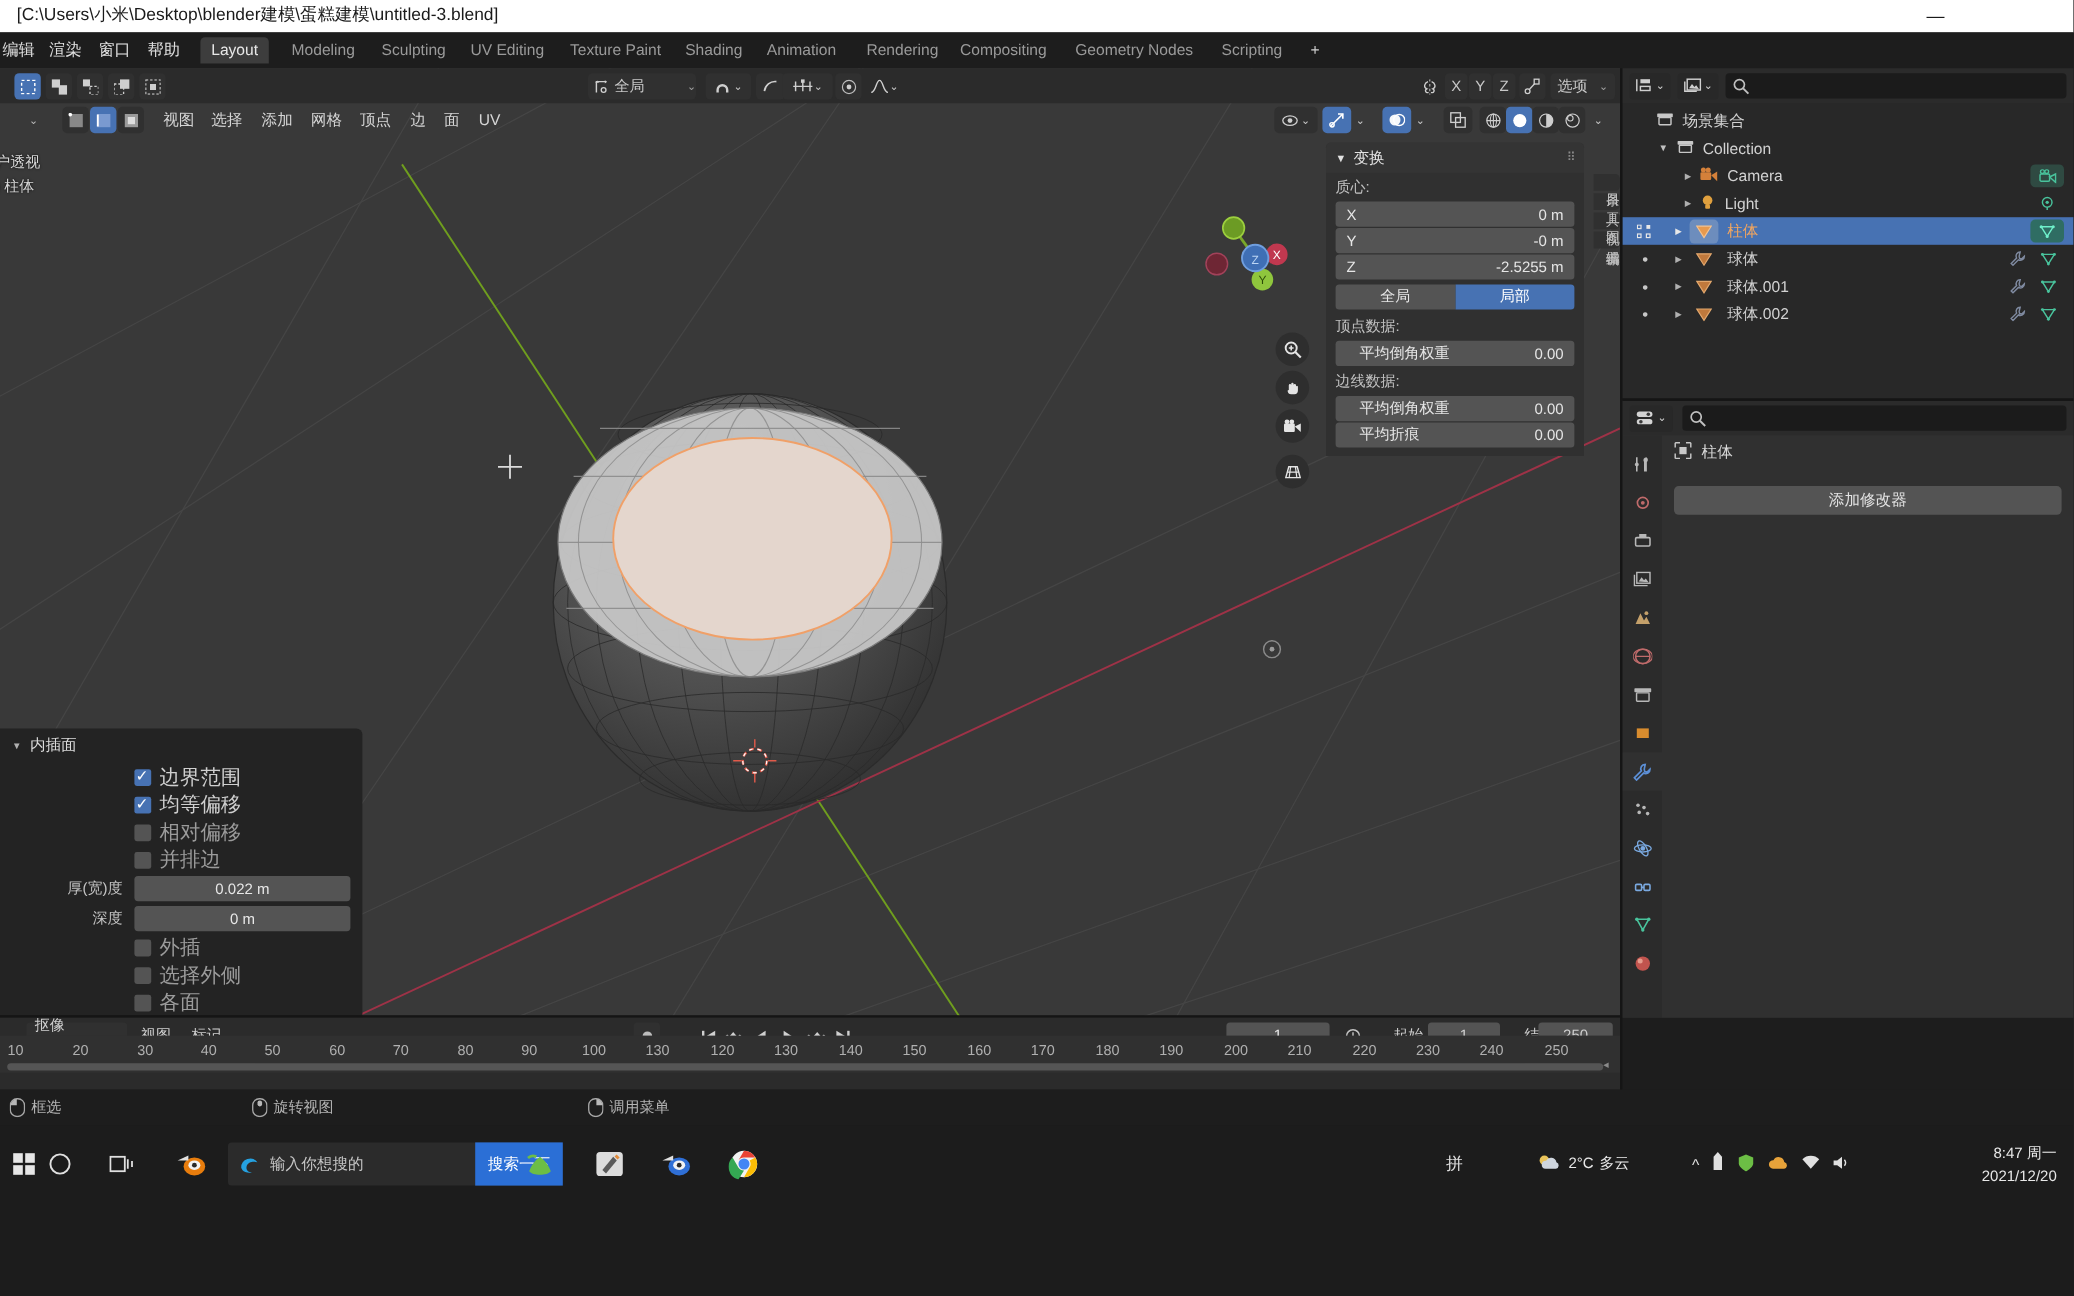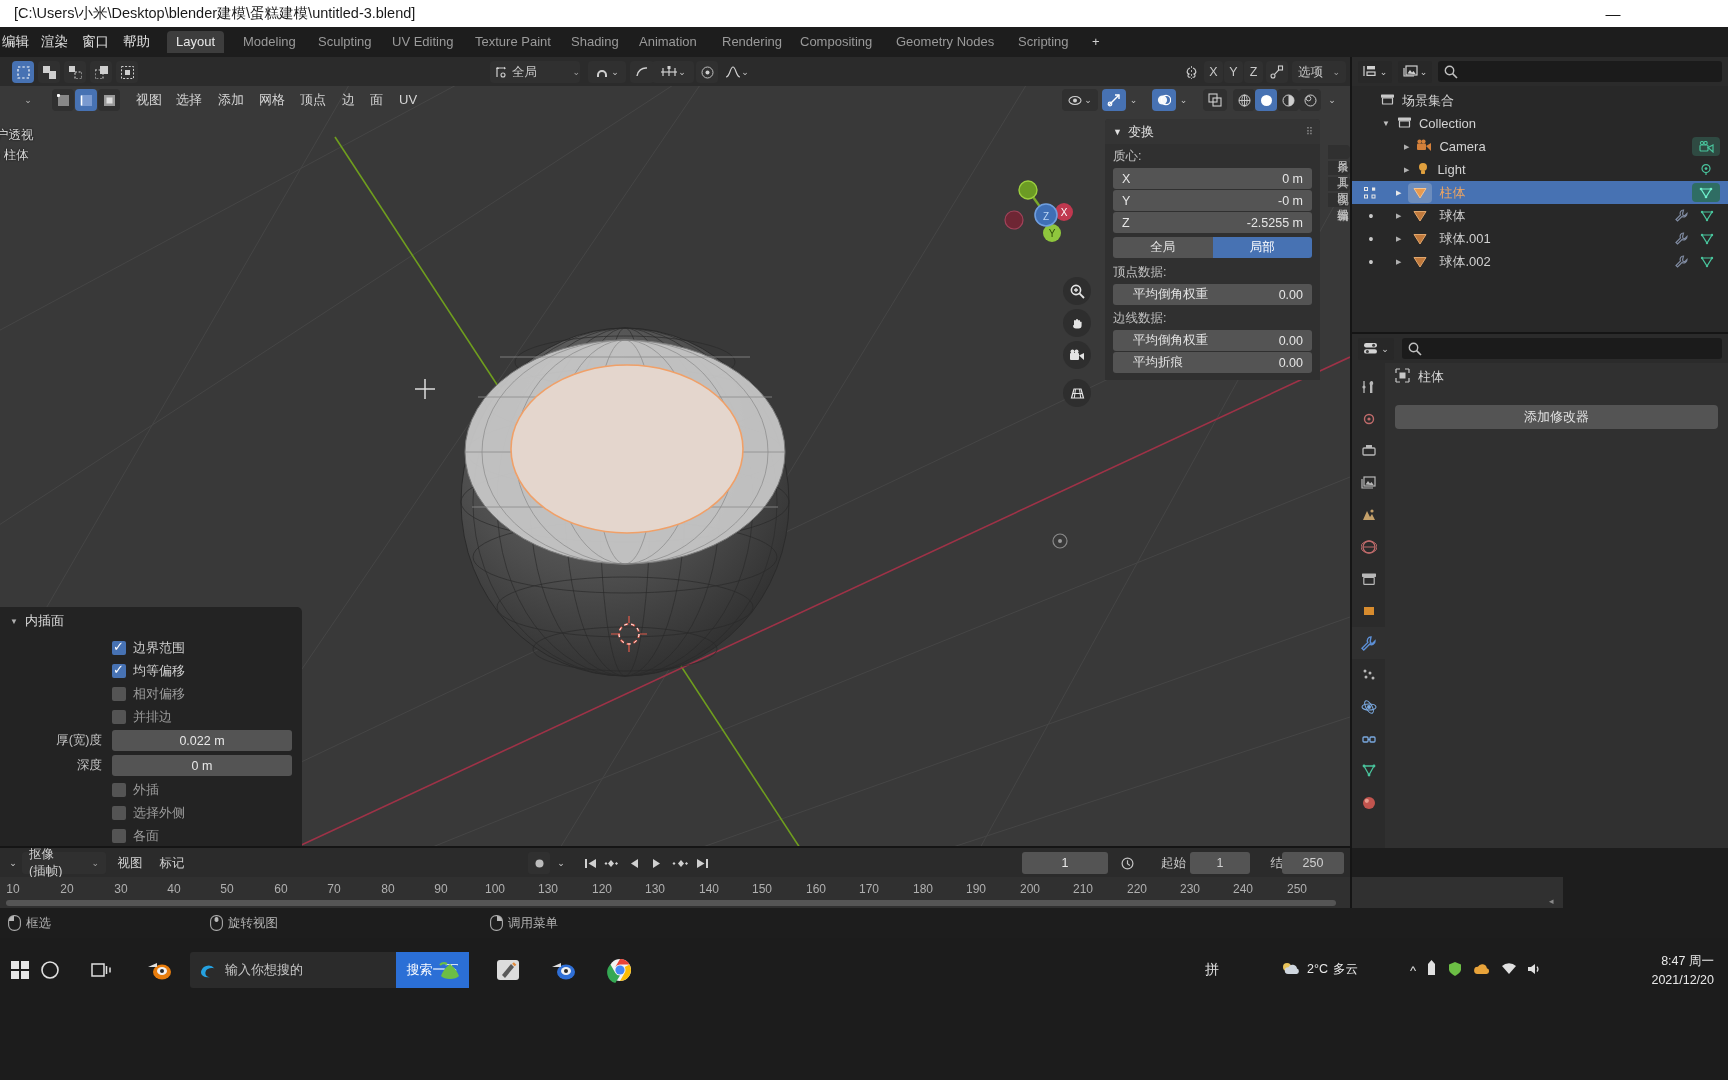--- a/index.html
+++ b/index.html
@@ -74,30 +74,30 @@
   .op-title { height:28px; display:flex; align-items:center; color:#dcdcdc;
     font-size:13px; padding-left:10px; }
   .op-row { display:flex; align-items:center; height:21px; margin:2px 10px 2px 0; }
   .op-lab { width:112px; text-align:right; color:#c3c3c3; font-size:12.5px;
     padding-right:10px; }
   .cb { width:14px; height:14px; border-radius:2px; background:#545454;
     margin-right:7px; flex:none; }
   .cb.on { background:#4772b3; position:relative; }
   .cb.on:after { content:"✓"; position:absolute; left:1px; top:-3px;
     color:#fff; font-size:13px; line-height:17px; }
-  .cb-lab { color:#cfcfcf; font-size:13px; }
+  .cb-lab { color:#cfcfcf; font-size:17px; }
   .op-field { flex:1; height:21px; background:#545454; border-radius:3px;
     color:#e8e8e8; font-size:12.5px; display:flex; align-items:center;
     justify-content:center; }
 
   
   .timeline { position:absolute; left:0; top:848px; width:1350px; height:60px;
     background:#2b2b2b; }
   .tl-hdr { position:absolute; left:0; top:0; width:1350px; height:29px; background:#2b2b2b; }
-  .tl-ruler { position:absolute; left:0; top:29px; width:1563px; height:31px;
+  .tl-ruler { position:absolute; left:0; top:15px; width:1350px; height:31px;
     background:#303030;padding-left:24px; }
   .tick { position:absolute; top:5px; color:#b0b0b0; font-size:12px;
     transform:translateX(-50%); }
   .tl-btn { position:absolute; height:22px; display:flex; align-items:center;
     justify-content:center; color:#d0d0d0; font-size:12.5px; background:#303030;
     border-radius:3px; }
 
   
   .outliner { position:absolute; left:1352px; top:57px; width:376px; height:275px;
     background:#282828; }

